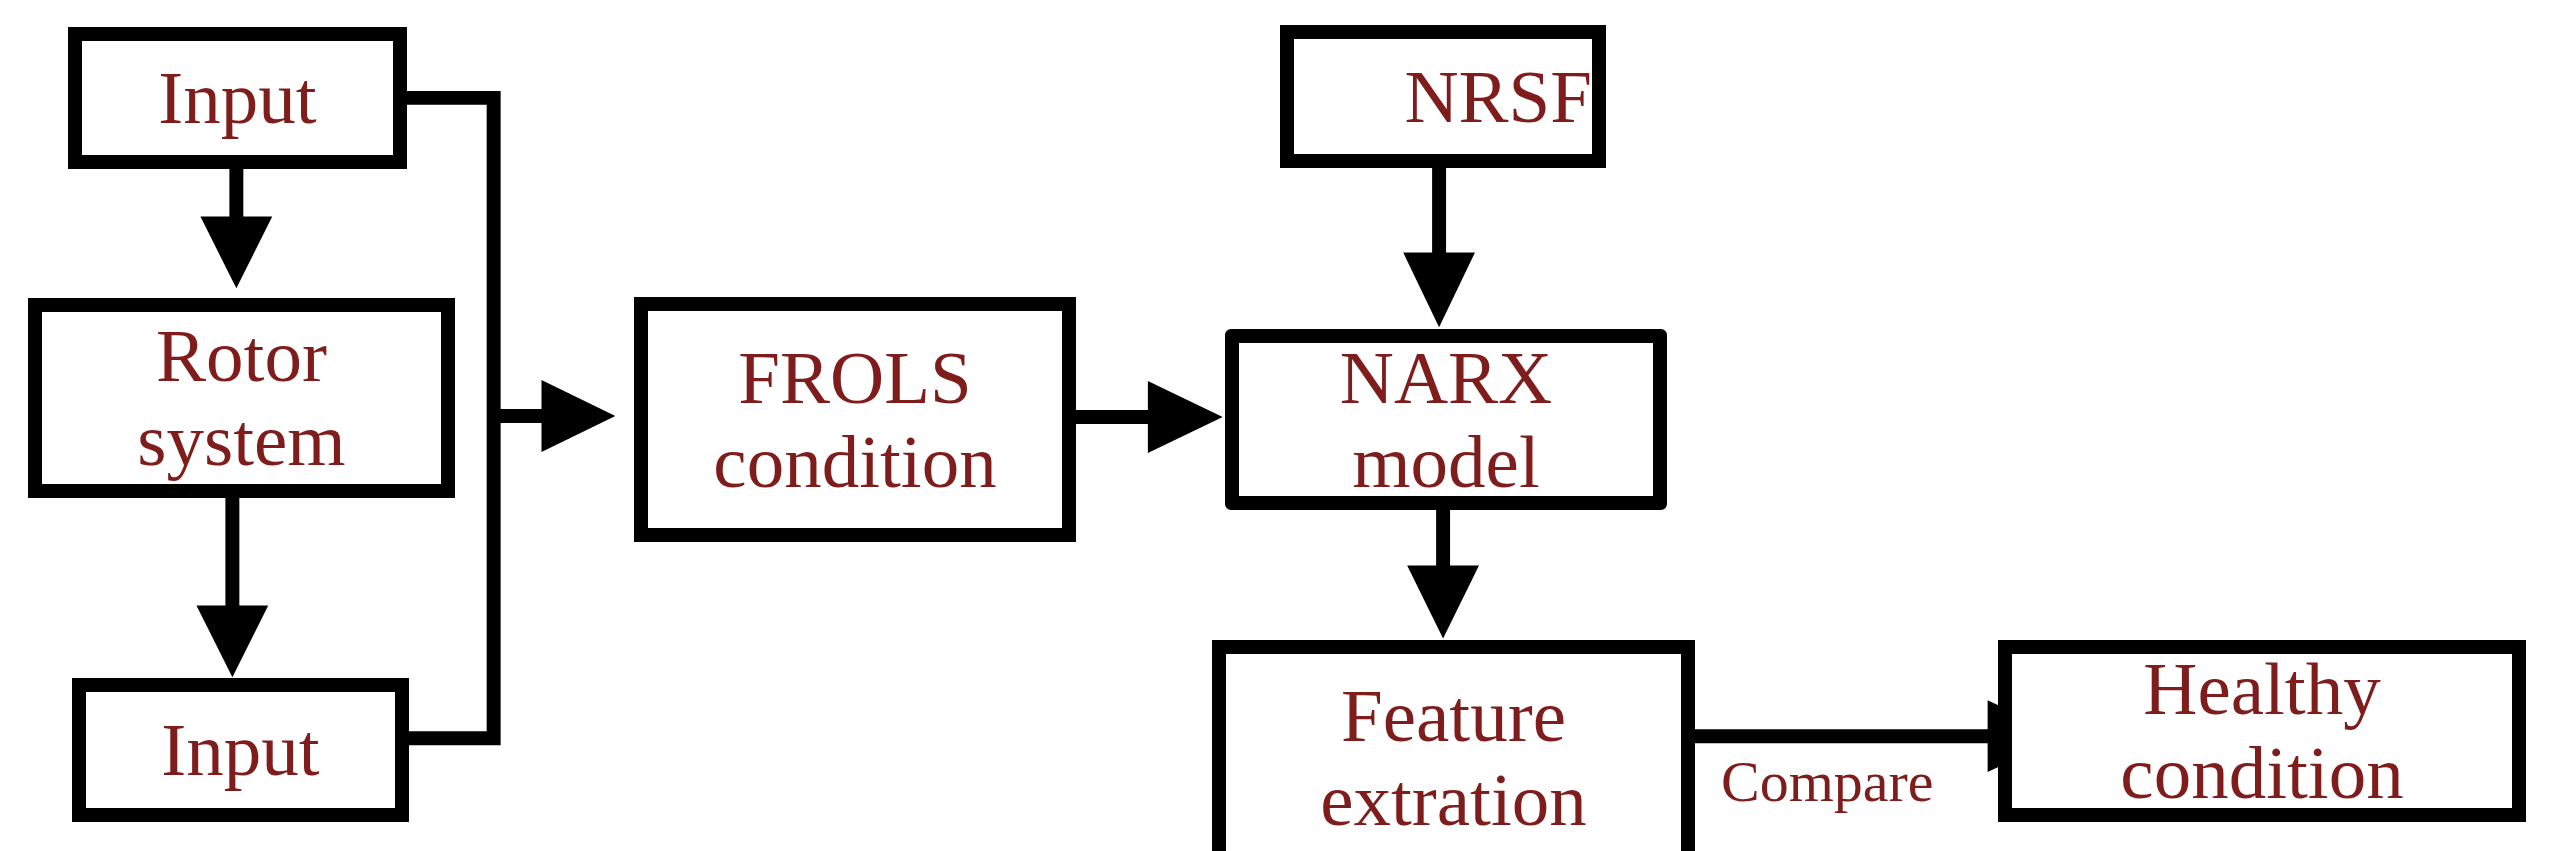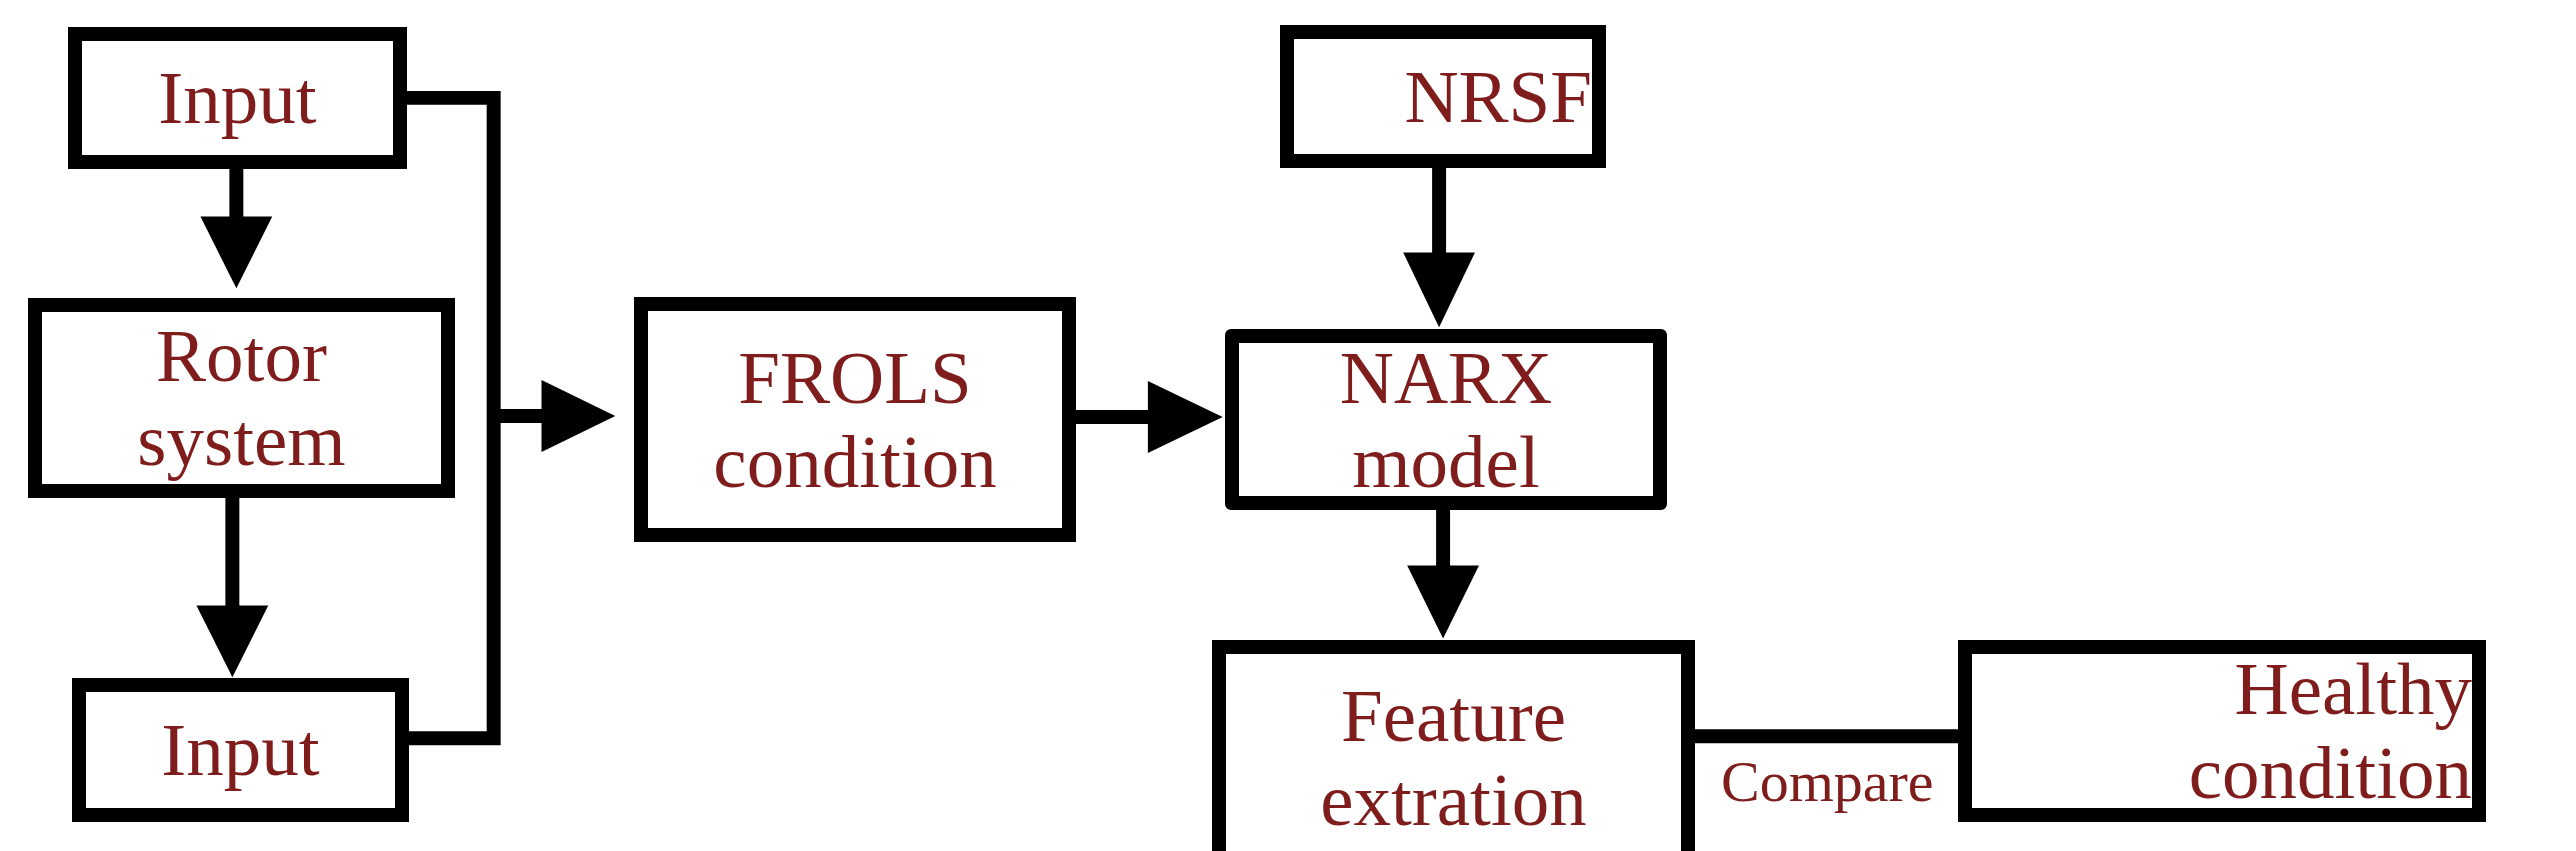--- a/index.html
+++ b/index.html
@@ -112,21 +112,21 @@
   <div class="node" style="left:1225px; top:329px; width:442px; height:181px;border-radius:6px;">
     <span>NARX</span>
     <span>model</span>
   </div>
 
   <div class="node" style="left:1212px; top:640px; width:483px; height:235px;">
     <span>Feature</span>
     <span>extration</span>
   </div>
 
-  <div class="node" style="left:1958px; top:640px; width:528px; height:182px;align-items:flex-end;">
+  <div class="node" style="left:1998px; top:640px; width:528px; height:182px;">
     <span>Healthy</span>
     <span>condition</span>
   </div>
 
   <div class="edge-label" style="left:1721px; top:750px;">Compare</div>
 
 </div>
 
 
 </body></html>

